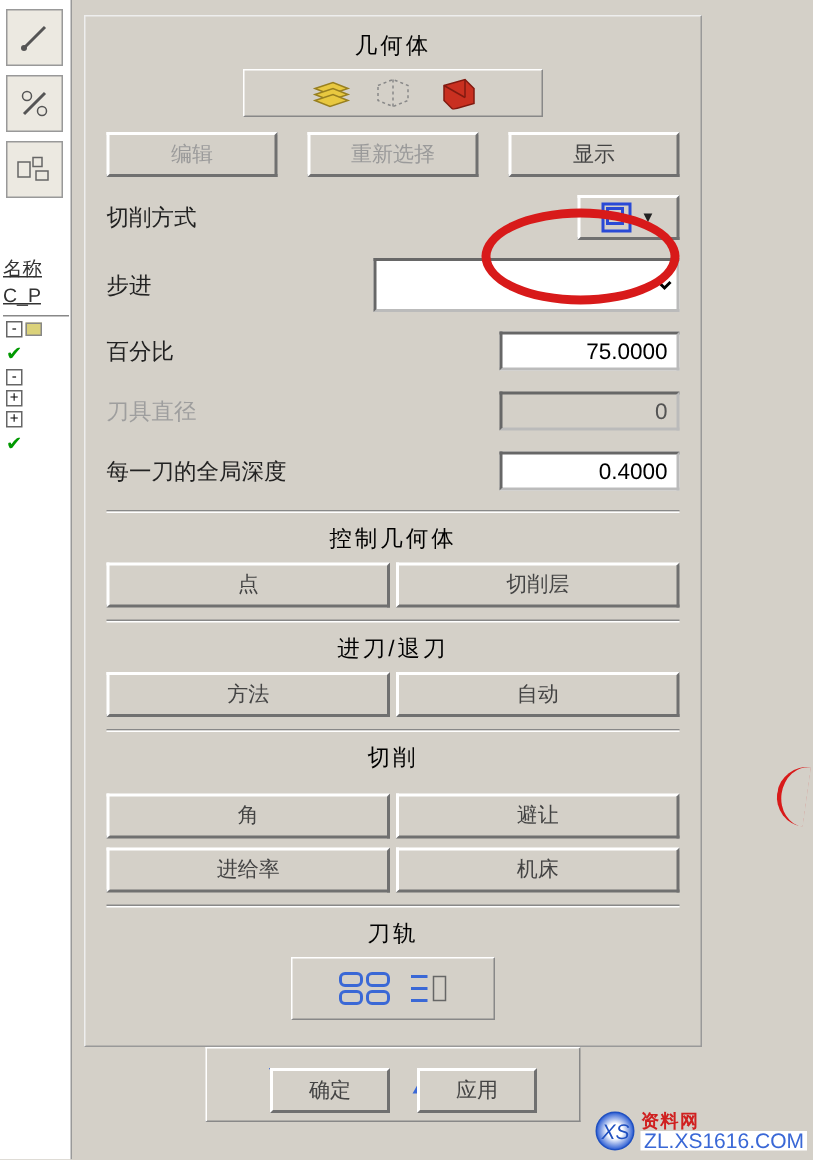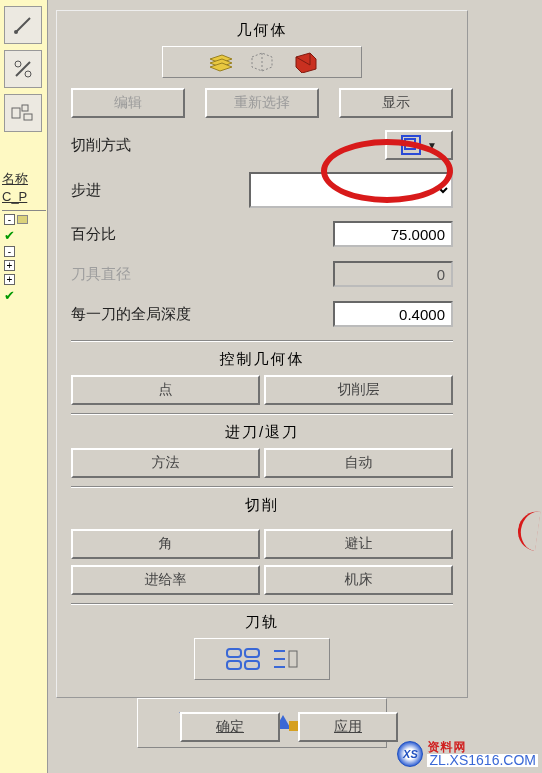--- a/index.html
+++ b/index.html
@@ -10,21 +10,21 @@
   width: 542px;
   height: 773px;
   overflow: hidden;
   position: relative;
 }
 .left-panel {
   position: absolute;
   left: 0; top: 0;
   width: 48px;
   height: 100%;
-  background: #fef9c3;
+  background: #ffffff;
   border-right: 1px solid #999;
 }
 .toolbar-icon {
   width: 38px; height: 38px;
   margin: 6px 4px;
   border: 1px solid #999;
   background: #ece9e1;
   display: flex;
   align-items: center;
   justify-content: center;
@@ -188,38 +188,38 @@
 }
 .bi { width: 32px; height: 28px; }
 
 .footer-btns {
   position: absolute;
   left: 180px;
   top: 712px;
   display: flex;
   gap: 18px;
 }
-.footer-btns .btn { width: 100px; flex: none; text-decoration: underline; }
+.footer-btns .btn { width: 80px; flex: none; }
 
 .watermark {
   position: absolute;
   right: 4px;
   bottom: 6px;
   display: flex;
   align-items: center;
   gap: 4px;
   font-size: 12px;
 }
 .wm-logo {
   width: 26px; height: 26px;
   border-radius: 50%;
   background: radial-gradient(#fff 30%, #3a68d6 70%);
   border: 1px solid #2050c0;
   display: flex; align-items: center; justify-content: center;
-  color: #2050c0; font-weight: bold; font-size: 11px; font-style: italic;
+  color: #2050c0; font-weight: normal; font-size: 14px; font-style: italic;
 }
 .wm-text { display: flex; flex-direction: column; line-height: 13px; justify-content: space-between; }
 .wm-top { color: #d02020; font-weight: bold; letter-spacing: 1px; }
 .wm-bot { color: #3a68d6; font-size: 14px; background:#fff; padding:0 2px; }
 
 .red-arc {
   position: absolute;
   right: 4px;
   top: 510px;
   width: 20px;

